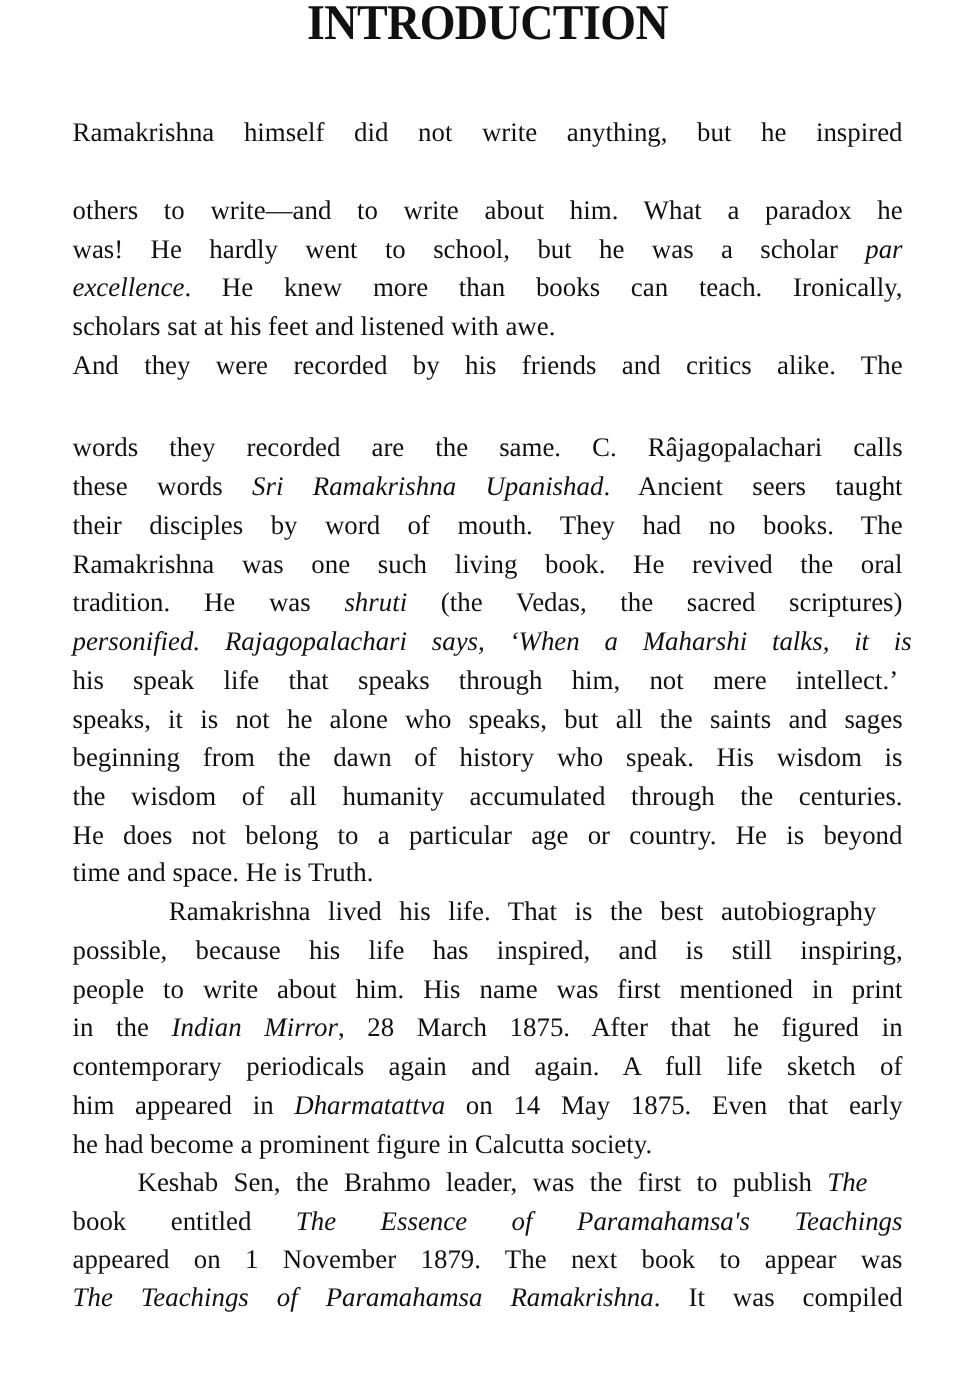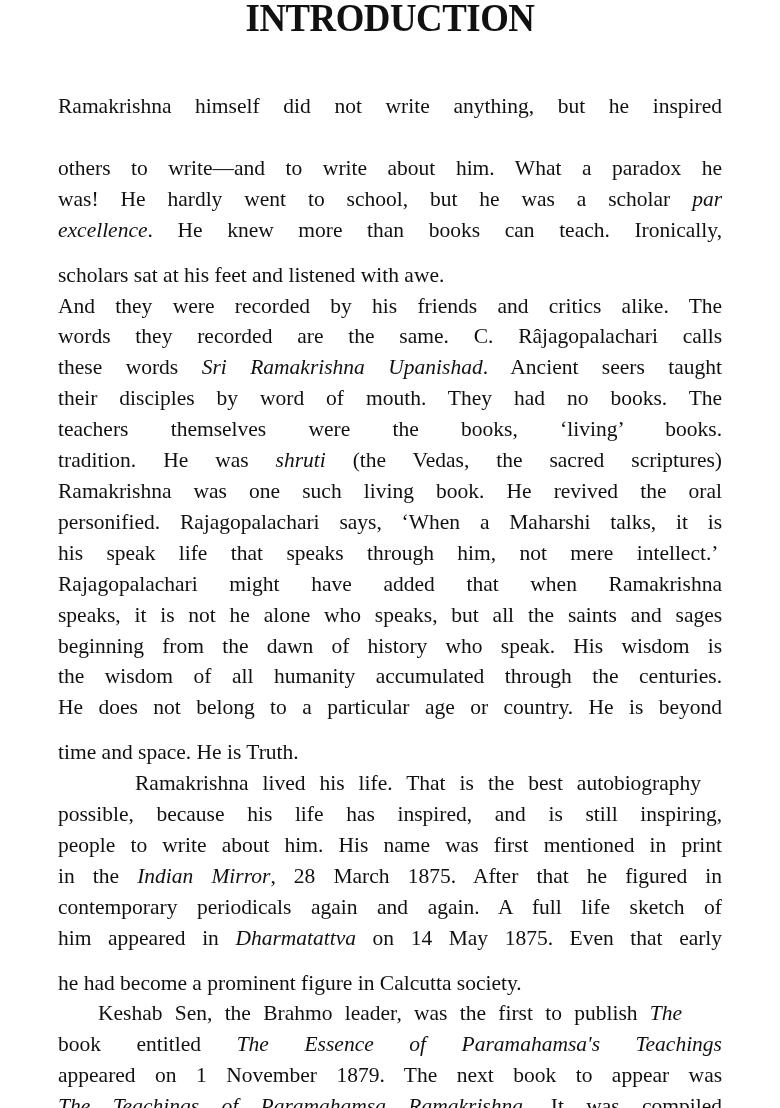--- a/index.html
+++ b/index.html
@@ -22,63 +22,61 @@
     position: absolute; left: 58px; top: 91px; width: 664px;
     font-size: 21.5px;
     line-height: 30.9px;
     text-align: justify;
     transform-origin: left top;
   }
   .para { margin: 0; }
   .para.indent { text-indent: 40px; }
   .para.indent-wide { text-indent: 49px; }
   .line { display: block; text-align: justify; text-align-last: justify; white-space: nowrap; }
-  .line.last { text-align-last: left; margin-top: 14px; }
+  .line.last { text-align-last: left; }
   .line span { white-space: pre; }
   .it { font-style: italic; }
 </style>
 </head>
 <body>
 
 <div class="page">
   <div class="title">INTRODUCTION</div>
   <div class="body" id="body">
       <div class="para">
         <span class="line" style="text-indent: 0px; display: block;"><span style="white-space: nowrap; display: inline-block; word-spacing: 18.2754px; margin-left: 0px;"><span>Ramakrishna</span> <span>himself</span> <span>did</span> <span>not</span> <span>write</span> <span>anything,</span> <span>but</span> <span>he</span> <span>inspired</span></span></span>
         <span class="line" style="text-indent: 0px; display: block;"><span style="white-space: nowrap; display: inline-block; word-spacing: 15.1438px; margin-left: 0px; margin-top: 31px;"><span>others</span> <span>to</span> <span>write—and</span> <span>to</span> <span>write</span> <span>about</span> <span>him.</span> <span>What</span> <span>a</span> <span>paradox</span> <span>he</span></span></span>
         <span class="line" style="text-indent: 0px; display: block;"><span style="white-space: nowrap; display: inline-block; word-spacing: 16.4972px; margin-left: 0px;"><span>was!</span> <span>He</span> <span>hardly</span> <span>went</span> <span>to</span> <span>school,</span> <span>but</span> <span>he</span> <span>was</span> <span>a</span> <span>scholar</span> <span class="it">par</span></span></span>
         <span class="line" style="text-indent: 0px; display: block;"><span style="white-space: nowrap; display: inline-block; word-spacing: 19.2168px; margin-left: 0px;"><span class="it">excellence</span><span>.</span> <span>He</span> <span>knew</span> <span>more</span> <span>than</span> <span>books</span> <span>can</span> <span>teach.</span> <span>Ironically,</span></span></span>
         <span class="line last" style="text-indent: 0px; display: block;"><span style="white-space: nowrap; display: inline-block; margin-left: 0px;"><span>scholars</span> <span>sat</span> <span>at</span> <span>his</span> <span>feet</span> <span>and</span> <span>listened</span> <span>with</span> <span>awe.</span></span></span>
       </div>
       <div class="para indent">
         <span class="line" style="text-indent: 0px; display: block;"><span style="white-space: nowrap; display: inline-block; word-spacing: 14.9078px; margin-left: 0px;"><span>And</span> <span>they</span> <span>were</span> <span>recorded</span> <span>by</span> <span>his</span> <span>friends</span> <span>and</span> <span>critics</span> <span>alike.</span> <span>The</span></span></span>
-        <span class="line" style="text-indent: 0px; display: block;"><span style="white-space: nowrap; display: inline-block; word-spacing: 19.4121px; margin-left: 0px;"><span>words</span> <span>they</span> <span>recorded</span> <span>are</span> <span>the</span> <span>same.</span> <span>C.</span> <span>Râjagopalachari</span> <span>calls</span></span></span>
+        <span class="line" style="text-indent: 0px; display: block;"><span style="white-space: nowrap; display: inline-block; word-spacing: 19.4121px; margin-left: 0px; margin-top: 36px;"><span>words</span> <span>they</span> <span>recorded</span> <span>are</span> <span>the</span> <span>same.</span> <span>C.</span> <span>Râjagopalachari</span> <span>calls</span></span></span>
         <span class="line" style="text-indent: 0px; display: block;"><span style="white-space: nowrap; display: inline-block; word-spacing: 18.0692px; margin-left: 0px;"><span>these</span> <span>words</span> <span class="it">Sri</span> <span class="it">Ramakrishna</span> <span class="it">Upanishad</span><span>.</span> <span>Ancient</span> <span>seers</span> <span>taught</span></span></span>
         <span class="line" style="text-indent: 0px; display: block;"><span style="white-space: nowrap; display: inline-block; word-spacing: 16.5484px; margin-left: 0px;"><span>their</span> <span>disciples</span> <span>by</span> <span>word</span> <span>of</span> <span>mouth.</span> <span>They</span> <span>had</span> <span>no</span> <span>books.</span> <span>The</span></span></span>
-        <span class="line" style="text-indent: 0px; display: block;"><span style="white-space: nowrap; display: inline-block; word-spacing: 36.8854px; margin-left: 0px;"><span>teachers</span> <span>themselves</span> <span>were</span> <span>the</span> <span>books,</span> <span>‘living’</span> <span>books.</span></span></span>
+        <span class="line" style="text-indent: 0px; display: block;"><span style="white-space: nowrap; display: inline-block; word-spacing: 16.717px; margin-left: 0px;"><span>Ramakrishna</span> <span>was</span> <span>one</span> <span>such</span> <span>living</span> <span>book.</span> <span>He</span> <span>revived</span> <span>the</span> <span>oral</span></span></span>
         <span class="line" style="text-indent: 0px; display: block;"><span style="white-space: nowrap; display: inline-block; word-spacing: 21.541px; margin-left: 0px;"><span>tradition.</span> <span>He</span> <span>was</span> <span class="it">shruti</span> <span>(the</span> <span>Vedas,</span> <span>the</span> <span>sacred</span> <span>scriptures)</span></span></span>
-        <span class="line" style="text-indent: 0px; display: block;"><span style="white-space: nowrap; display: inline-block; word-spacing: 16.717px; margin-left: 0px;"><span>Ramakrishna</span> <span>was</span> <span>one</span> <span>such</span> <span>living</span> <span>book.</span> <span>He</span> <span>revived</span> <span>the</span> <span>oral</span></span></span>
-        <span class="line" style="text-indent: 0px; display: block;"><span style="white-space: nowrap; display: inline-block; word-spacing: 14.4102px; margin-left: 0px;"><span>personified.</span> <span>Rajagopalachari</span> <span>says,</span> <span>‘When</span> <span>a</span> <span>Maharshi</span> <span>talks,</span> <span>it</span> <span>is</span></span></span>
+        <span class="line" style="text-indent: 0px; display: block;"><span style="white-space: nowrap; display: inline-block; word-spacing: 14.4102px; margin-left: 0px; font-style: italic;"><span>personified.</span> <span>Rajagopalachari</span> <span>says,</span> <span>‘When</span> <span>a</span> <span>Maharshi</span> <span>talks,</span> <span>it</span> <span>is</span></span></span>
         <span class="line" style="text-indent: 0px; display: block;"><span style="white-space: nowrap; display: inline-block; word-spacing: 17.9774px; margin-left: 0px;"><span>his</span> <span>speak</span> <span>life</span> <span>that</span> <span>speaks</span> <span>through</span> <span>him,</span> <span>not</span> <span>mere</span> <span>intellect.’</span></span></span>
-        <span class="line" style="text-indent: 0px; display: block;"><span style="white-space: nowrap; display: inline-block; word-spacing: 26.2786px; margin-left: 0px;"><span>Rajagopalachari</span> <span>might</span> <span>have</span> <span>added</span> <span>that</span> <span>when</span> <span>Ramakrishna</span></span></span>
         <span class="line" style="text-indent: 0px; display: block;"><span style="white-space: nowrap; display: inline-block; word-spacing: 8.39784px; margin-left: 0px;"><span>speaks,</span> <span>it</span> <span>is</span> <span>not</span> <span>he</span> <span>alone</span> <span>who</span> <span>speaks,</span> <span>but</span> <span>all</span> <span>the</span> <span>saints</span> <span>and</span> <span>sages</span></span></span>
         <span class="line" style="text-indent: 0px; display: block;"><span style="white-space: nowrap; display: inline-block; word-spacing: 12.8266px; margin-left: 0px;"><span>beginning</span> <span>from</span> <span>the</span> <span>dawn</span> <span>of</span> <span>history</span> <span>who</span> <span>speak.</span> <span>His</span> <span>wisdom</span> <span>is</span></span></span>
         <span class="line" style="text-indent: 0px; display: block;"><span style="white-space: nowrap; display: inline-block; word-spacing: 15.1484px; margin-left: 0px;"><span>the</span> <span>wisdom</span> <span>of</span> <span>all</span> <span>humanity</span> <span>accumulated</span> <span>through</span> <span>the</span> <span>centuries.</span></span></span>
         <span class="line" style="text-indent: 0px; display: block;"><span style="white-space: nowrap; display: inline-block; word-spacing: 10.0156px; margin-left: 0px;"><span>He</span> <span>does</span> <span>not</span> <span>belong</span> <span>to</span> <span>a</span> <span>particular</span> <span>age</span> <span>or</span> <span>country.</span> <span>He</span> <span>is</span> <span>beyond</span></span></span>
         <span class="line last" style="text-indent: 0px; display: block;"><span style="white-space: nowrap; display: inline-block; margin-left: 0px;"><span>time</span> <span>and</span> <span>space.</span> <span>He</span> <span>is</span> <span>Truth.</span></span></span>
       </div>
       <div class="para indent-wide">
         <span class="line" style="text-indent: 0px; display: block;"><span style="white-space: nowrap; display: inline-block; word-spacing: 8.61523px; margin-left: 77px;"><span>Ramakrishna</span> <span>lived</span> <span>his</span> <span>life.</span> <span>That</span> <span>is</span> <span>the</span> <span>best</span> <span>autobiography</span></span></span>
         <span class="line" style="text-indent: 0px; display: block;"><span style="white-space: nowrap; display: inline-block; word-spacing: 17.2396px; margin-left: 0px;"><span>possible,</span> <span>because</span> <span>his</span> <span>life</span> <span>has</span> <span>inspired,</span> <span>and</span> <span>is</span> <span>still</span> <span>inspiring,</span></span></span>
         <span class="line" style="text-indent: 0px; display: block;"><span style="white-space: nowrap; display: inline-block; word-spacing: 9.7642px; margin-left: 0px;"><span>people</span> <span>to</span> <span>write</span> <span>about</span> <span>him.</span> <span>His</span> <span>name</span> <span>was</span> <span>first</span> <span>mentioned</span> <span>in</span> <span>print</span></span></span>
         <span class="line" style="text-indent: 0px; display: block;"><span style="white-space: nowrap; display: inline-block; word-spacing: 12.7116px; margin-left: 0px;"><span>in</span> <span>the</span> <span class="it">Indian</span> <span class="it">Mirror</span><span>,</span> <span>28</span> <span>March</span> <span>1875.</span> <span>After</span> <span>that</span> <span>he</span> <span>figured</span> <span>in</span></span></span>
         <span class="line" style="text-indent: 0px; display: block;"><span style="white-space: nowrap; display: inline-block; word-spacing: 14.1997px; margin-left: 0px;"><span>contemporary</span> <span>periodicals</span> <span>again</span> <span>and</span> <span>again.</span> <span>A</span> <span>full</span> <span>life</span> <span>sketch</span> <span>of</span></span></span>
         <span class="line" style="text-indent: 0px; display: block;"><span style="white-space: nowrap; display: inline-block; word-spacing: 11.1625px; margin-left: 0px;"><span>him</span> <span>appeared</span> <span>in</span> <span class="it">Dharmatattva</span> <span>on</span> <span>14</span> <span>May</span> <span>1875.</span> <span>Even</span> <span>that</span> <span>early</span></span></span>
         <span class="line last" style="text-indent: 0px; display: block;"><span style="white-space: nowrap; display: inline-block; margin-left: 0px;"><span>he</span> <span>had</span> <span>become</span> <span>a</span> <span>prominent</span> <span>figure</span> <span>in</span> <span>Calcutta</span> <span>society.</span></span></span>
       </div>
       <div class="para indent">
-        <span class="line" style="text-indent: 0px; display: block;"><span style="white-space: nowrap; display: inline-block; word-spacing: 6.8875px; margin-left: 40px;"><span>Keshab</span> <span>Sen,</span> <span>the</span> <span>Brahmo</span> <span>leader,</span> <span>was</span> <span>the</span> <span>first</span> <span>to</span> <span>publish</span> <span class="it">The</span></span></span>
+        <span class="line" style="text-indent: 0px; display: block;"><span style="white-space: nowrap; display: inline-block; word-spacing: 6.8875px; margin-left: 52px;"><span>Keshab</span> <span>Sen,</span> <span>the</span> <span>Brahmo</span> <span>leader,</span> <span>was</span> <span>the</span> <span>first</span> <span>to</span> <span>publish</span> <span class="it">The</span></span></span>
         <span class="line" style="text-indent: 0px; display: block;"><span style="white-space: nowrap; display: inline-block; word-spacing: 30.2031px; margin-left: 0px;"><span>book</span> <span>entitled</span> <span class="it">The</span> <span class="it">Essence</span> <span class="it">of</span> <span class="it">Paramahamsa's</span> <span class="it">Teachings</span></span></span>
         <span class="line" style="text-indent: 0px; display: block;"><span style="white-space: nowrap; display: inline-block; word-spacing: 14.0719px; margin-left: 0px;"><span>appeared</span> <span>on</span> <span>1</span> <span>November</span> <span>1879.</span> <span>The</span> <span>next</span> <span>book</span> <span>to</span> <span>appear</span> <span>was</span></span></span>
         <span class="line" style="text-indent: 0px; display: block;"><span style="white-space: nowrap; display: inline-block; word-spacing: 16.9866px; margin-left: 0px;"><span class="it">The</span> <span class="it">Teachings</span> <span class="it">of</span> <span class="it">Paramahamsa</span> <span class="it">Ramakrishna</span><span>.</span> <span>It</span> <span>was</span> <span>compiled</span></span></span>
       </div>
     </div>
 </div>
 
 </body></html>

